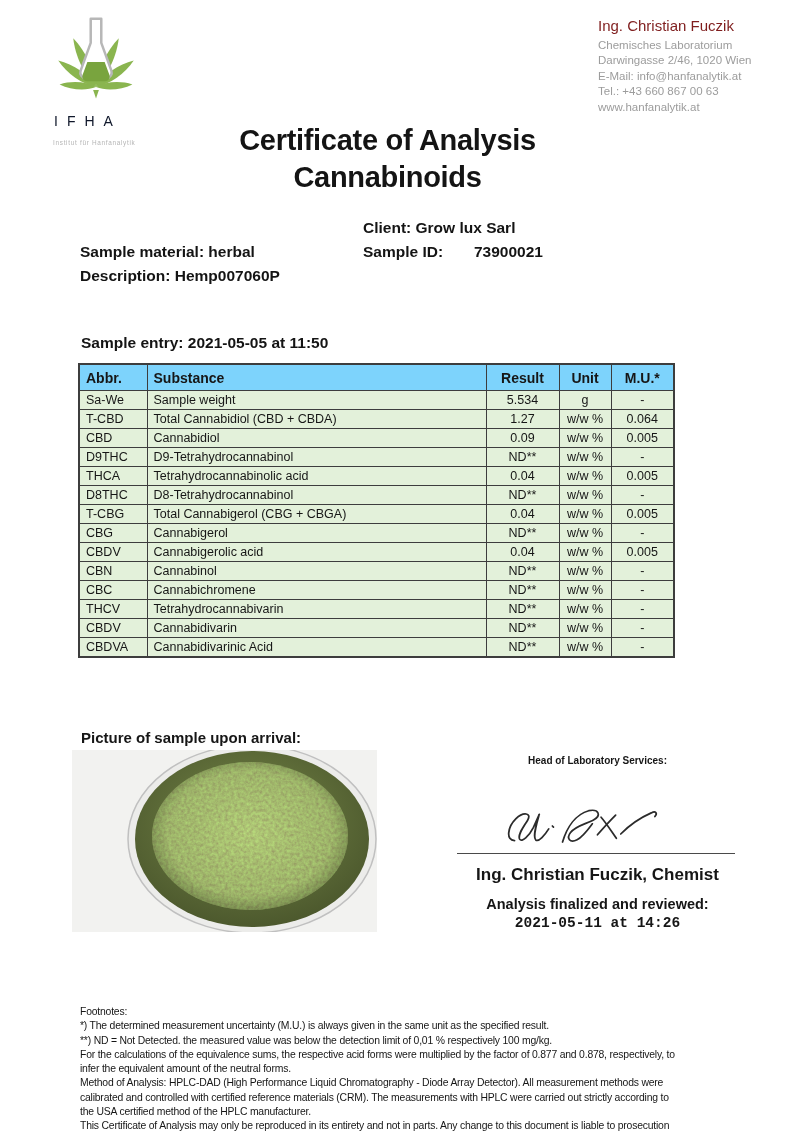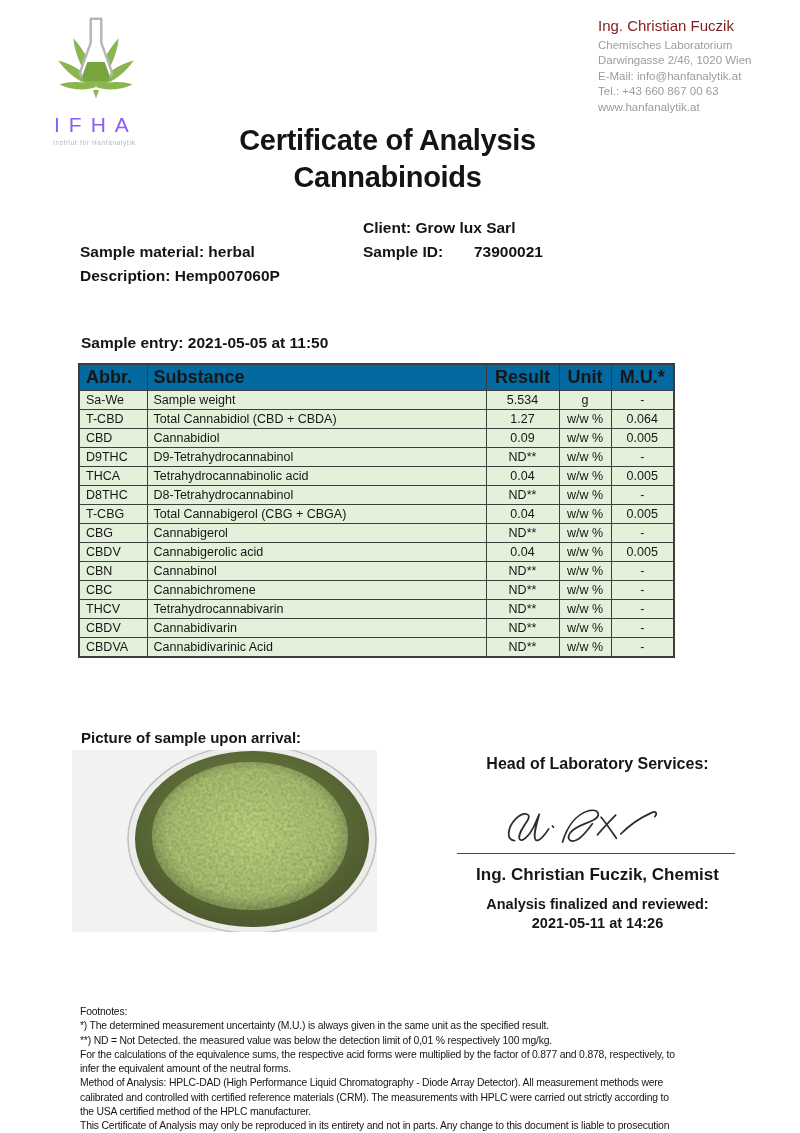--- a/index.html
+++ b/index.html
@@ -1,59 +1,59 @@
 <!DOCTYPE html>
 <html><head>
 <meta charset="utf-8">
 <style>
   html,body { margin:0; padding:0; background:#ffffff; }
   .page {
     position:relative; width:800px; height:1133px; background:#ffffff;
     font-family:"Liberation Sans", sans-serif; color:#161616; overflow:hidden;
   }
   
-  .logo-acronym { position:absolute; left:54px; top:113px; font-size:21px; letter-spacing:9px; color:#8b5cf6; white-space:nowrap; }
+  .logo-acronym { position:absolute; left:54px; top:113px; font-size:14px; letter-spacing:9px; color:#0f172a; white-space:nowrap; }
   .logo-subtitle { position:absolute; left:53px; top:139px; font-size:6.4px; letter-spacing:0.7px; color:#b5b5b5; white-space:nowrap; }
   
   .contact { position:absolute; left:598px; top:17px; }
   .contact-name { font-size:15px; color:#7f1d1d; margin-bottom:4px; white-space:nowrap; }
   .contact-line { font-size:11.5px; line-height:15.4px; color:#9c9c9c; white-space:nowrap; }
   
   .title { position:absolute; left:180px; top:122px; width:415px; text-align:center;
            font-size:29px; font-weight:bold; line-height:37px; letter-spacing:-0.3px; color:#141414; }
   
   .info { position:absolute; font-size:15.5px; font-weight:bold; color:#141414; white-space:nowrap; }
   .i-client { left:363px; top:219px; }
   .i-material { left:80px; top:243px; }
   .i-idlabel { left:363px; top:243px; }
   .i-idvalue { left:474px; top:243px; }
   .i-desc { left:80px; top:267px; }
   .i-entry { left:81px; top:334px; }
   
   .results { position:absolute; left:78px; top:363px; width:595px; border-collapse:collapse; table-layout:fixed;
              border:2px solid #3d3d3d; }
-  .results th { background:#0369a1; font-size:18px; font-weight:bold; text-align:left;
+  .results th { background:#7dd3fc; font-size:14px; font-weight:bold; text-align:left;
                 height:25px; padding:0 6px; border:1px solid #3d3d3d; overflow:hidden; }
   .results td { background:#e3f1da; font-size:12.5px; height:18px; padding:0 6px;
                 border:1px solid #3d3d3d; overflow:hidden; white-space:nowrap; }
   .results th.num, .results td.num { text-align:center; padding:0 2px; }
   
   .pic-caption { position:absolute; left:81px; top:729px; font-size:15px; font-weight:bold; white-space:nowrap; }
   .photo { position:absolute; left:72px; top:750px; width:305px; height:182px; }
   
   .sig-heading { position:absolute; left:440px; top:755px; width:315px; text-align:center;
-                 font-size:16px; font-weight:bold; white-space:nowrap; }
+                 font-size:10px; font-weight:bold; white-space:nowrap; }
   .sig-svg { position:absolute; left:500px; top:798px; }
   .sig-line { position:absolute; left:457px; top:853px; width:278px; height:0; border-top:1.4px solid #4a4a4a; }
   .sig-name { position:absolute; left:440px; top:865px; width:315px; text-align:center;
               font-size:17px; font-weight:bold; white-space:nowrap; }
   .sig-label { position:absolute; left:440px; top:896px; width:315px; text-align:center;
                font-size:14.5px; font-weight:bold; white-space:nowrap; }
   .sig-date { position:absolute; left:440px; top:915px; width:315px; text-align:center;
-              font-size:14.5px; font-weight:bold; white-space:nowrap; }
+              font-size:14.5px; font-weight:bold; white-space:nowrap;font-family:Liberation Mono, monospace; }
   
   .footnotes { position:absolute; left:80px; top:1005px; width:712px;
                font-size:10.4px; line-height:14.3px; letter-spacing:-0.2px; color:#161616; }
   .fn-line { white-space:nowrap; }
 </style>
 </head>
 <body>
 
 <div class="page">
 

